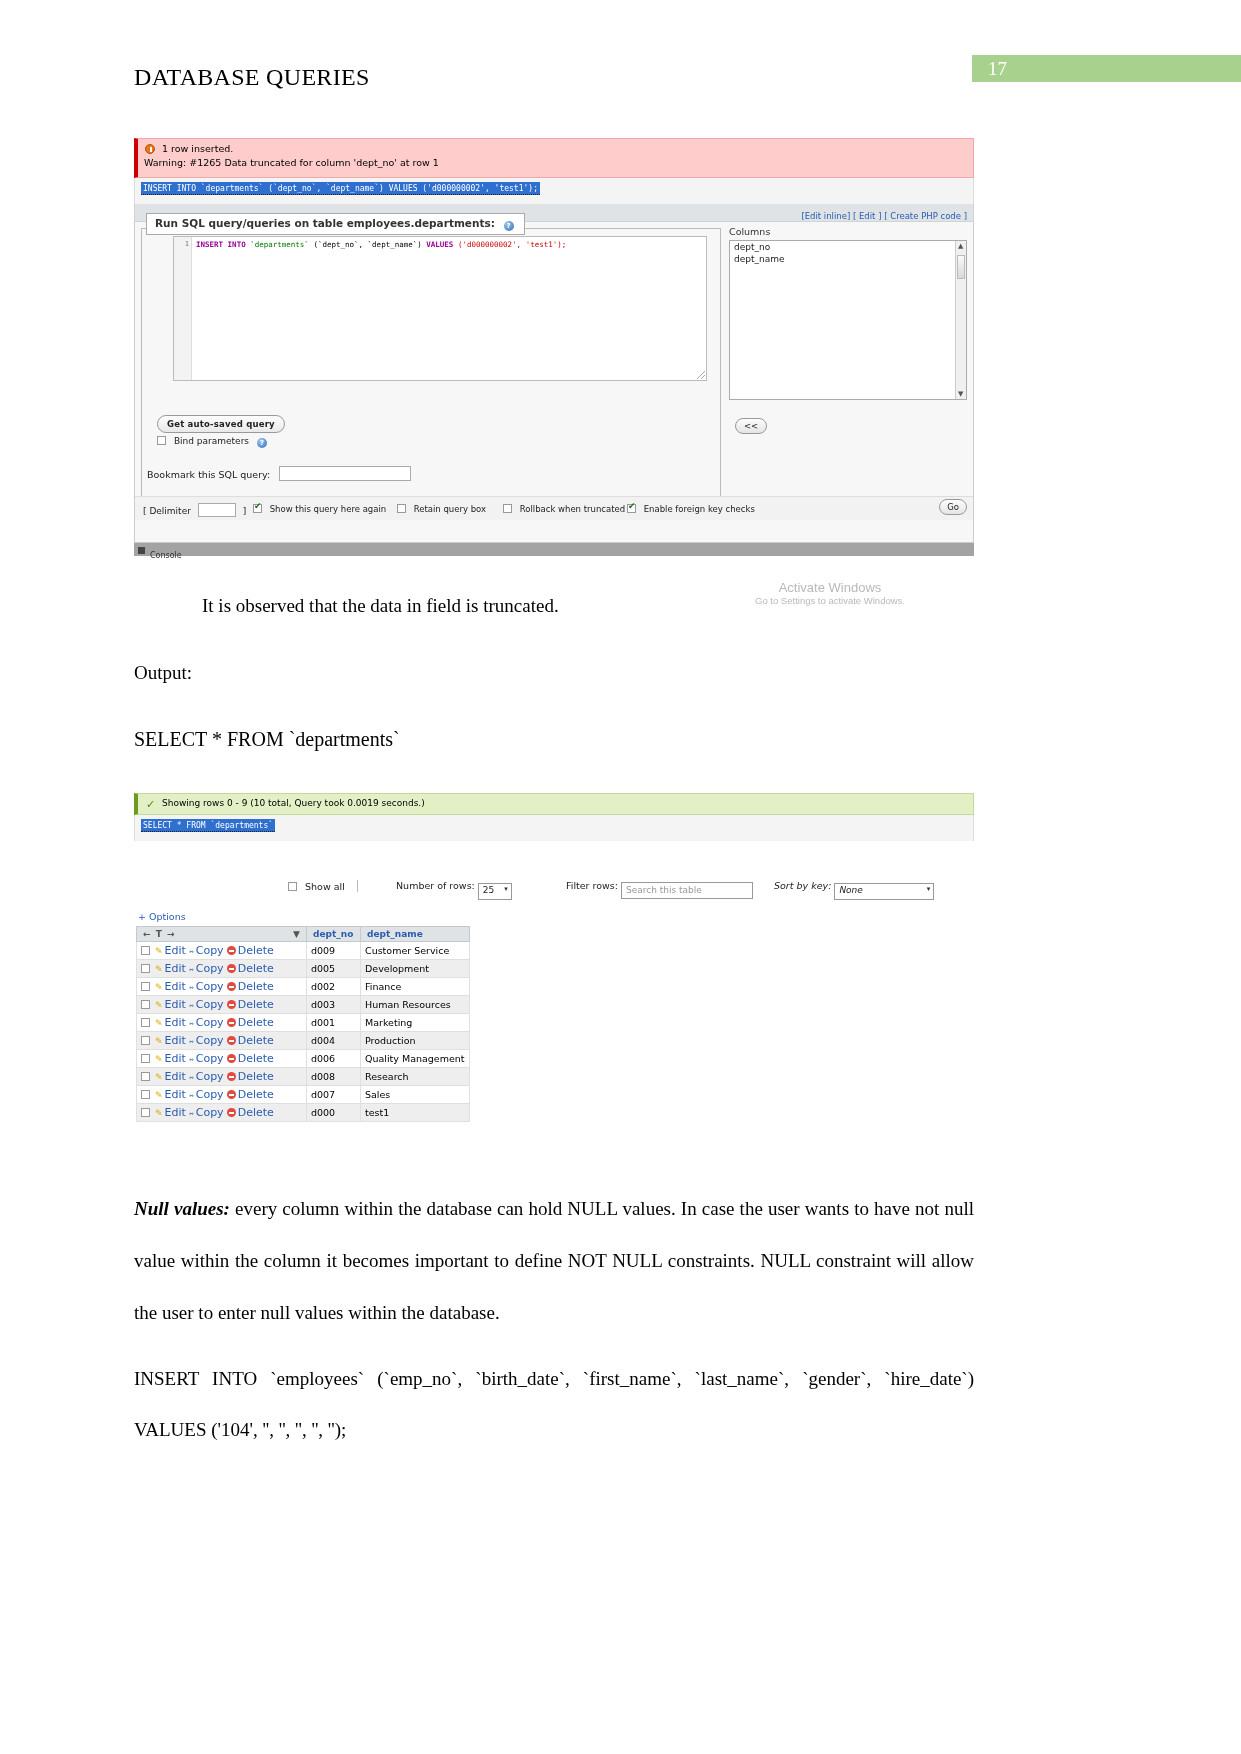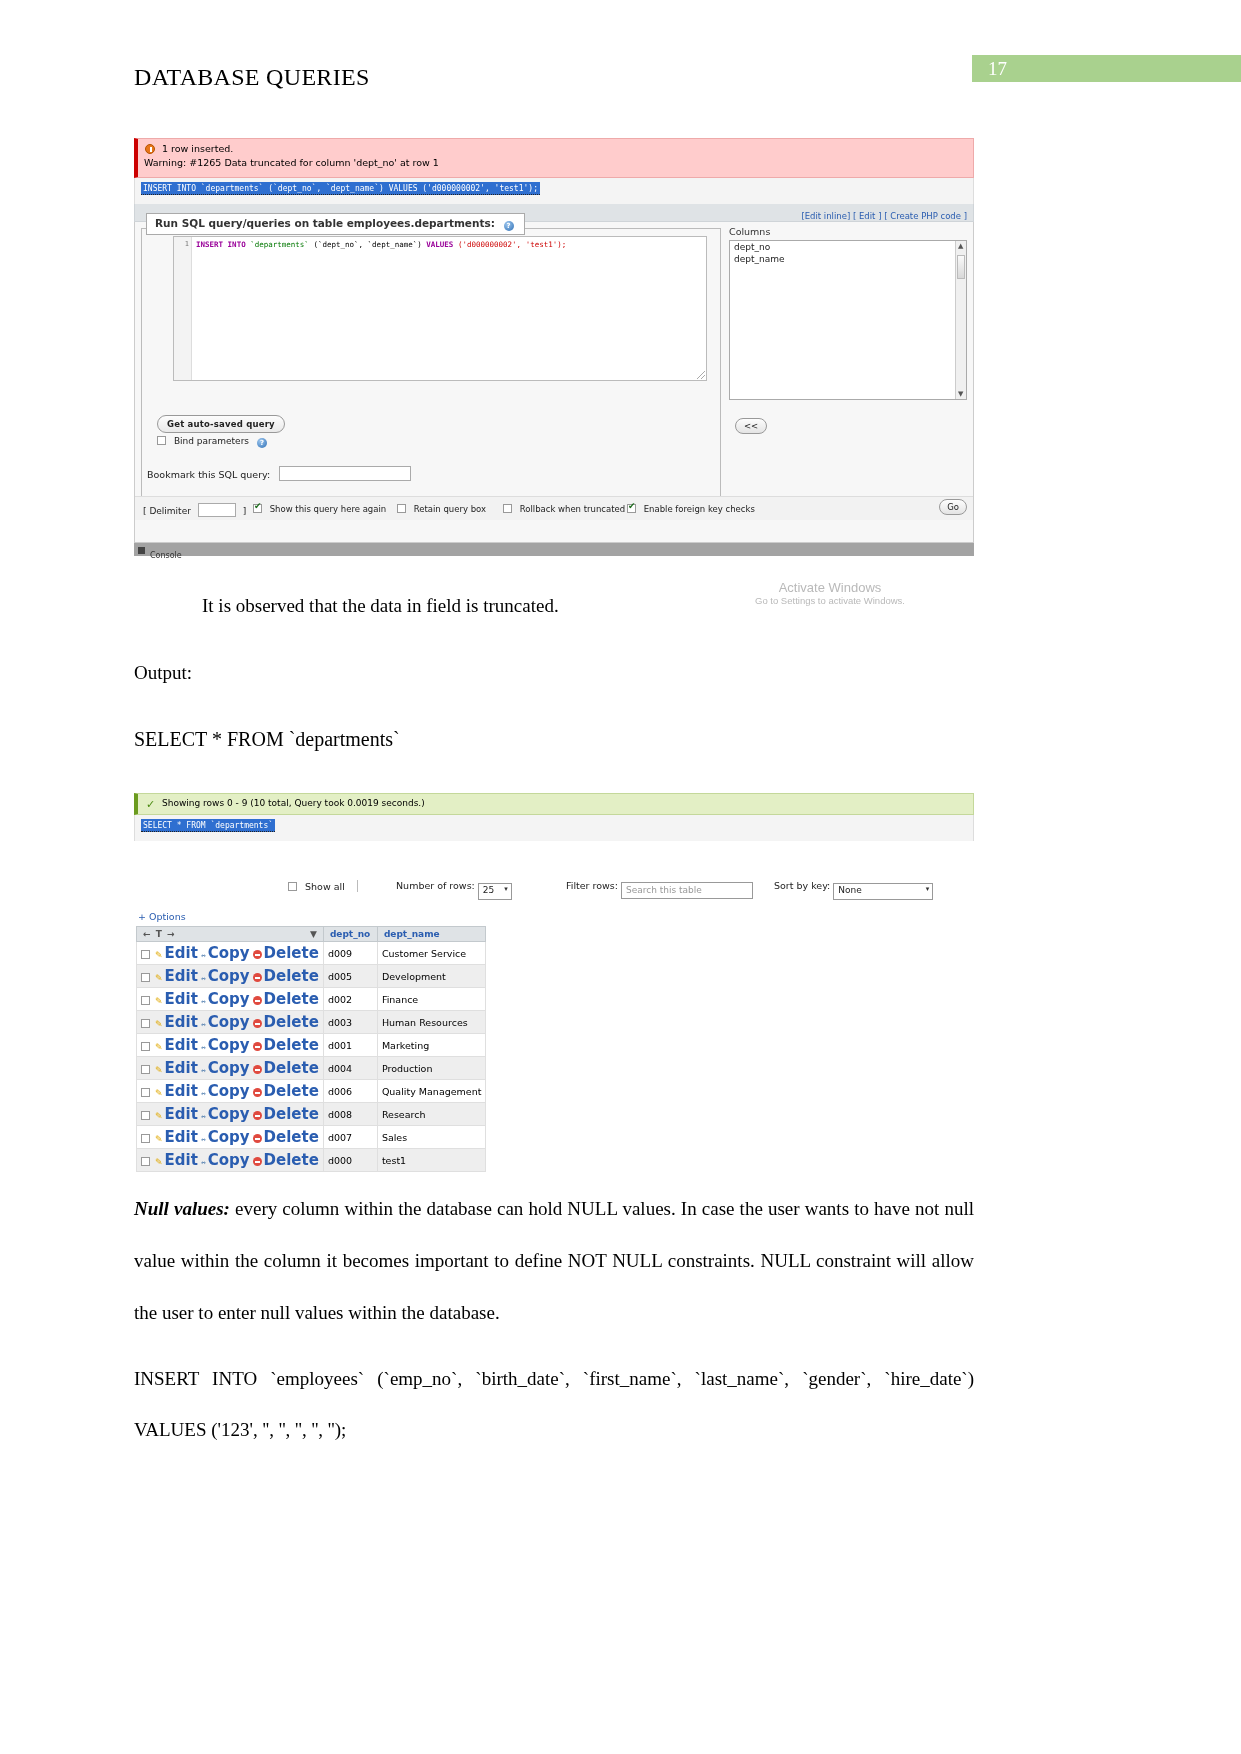--- a/index.html
+++ b/index.html
@@ -264,21 +264,21 @@
     background:#dfe3e6; border:1px solid #c3c9cd;
     color:#2a5db0; font-size:9px; font-weight:bold;
     padding:2px 6px; text-align:left; white-space:nowrap;
   }
   .rtable th.sortcol{ text-align:left; }
   .rtable td{
     border:1px solid #dfdfdf; padding:2px 4px; white-space:nowrap; color:#000;
   }
   .rtable tr.odd td{ background:#ffffff; }
   .rtable tr.even td{ background:#eeeeee; }
-  .act{ color:#2a5db0; font-size:15px;font-weight:bold; }
+  .act{ color:#2a5db0; font-size:11px; }
   .pencil{ color:#e0a800; font-size:9px; margin-right:2px; }
   .copyico{ color:#3b6ea5; font-size:8px; font-family:"DejaVu Sans Mono", monospace; margin-right:2px;}
   .delico{
     display:inline-block; width:9px; height:9px; border-radius:50%;
     background:#e04a3f; color:#fff; font-size:8px; line-height:8px;
     text-align:center; margin-right:2px; vertical-align:-1px;
   }
   .delico:after{ content:""; display:block; width:5px; height:1.5px; background:#fff; margin:4px auto 0; }
   .arrowhdr{ color:#555; font-size:9px; letter-spacing:1px; }
 
@@ -433,21 +433,21 @@
       <span class="vdiv"></span>
     </span>
     <span class="rc" style="left:262px;">
       <span>Number of rows:</span>
       <span class="sel-box">25</span>
     </span>
     <span class="rc" style="left:432px;">
       <span>Filter rows:</span>
       <span class="txt-box" placeholder="Search this table">Search this table</span>
     </span>
-    <span class="rc" style="left:640px;">
+    <span class="rc" style="left:640px;font-style:italic;">
       <span>Sort by key:</span>
       <span class="sel-box sel-wide">None</span>
     </span>
   </div>
 
   <div class="opt-link">+ Options</div>
 
   <table class="rtable">
     <thead>
       <tr>
@@ -511,13 +511,13 @@
           <td>test1</td>
         </tr>
     </tbody>
   </table>
 </div>
 
 <div id="p-null">
   <b>Null values:</b><span> every column within the database can hold NULL values. In case the user wants to have not null value within the column it becomes important to define NOT NULL constraints. NULL constraint will allow the user to enter null values within the database.</span>
 </div>
 
-<div id="p-insert">INSERT INTO `employees` (`emp_no`, `birth_date`, `first_name`, `last_name`, `gender`, `hire_date`) VALUES ('123', '', '', '', '', '');</div>
+<div id="p-insert">INSERT INTO `employees` (`emp_no`, `birth_date`, `first_name`, `last_name`, `gender`, `hire_date`) VALUES ('104', '', '', '', '', '');</div>
 
 </body></html>

